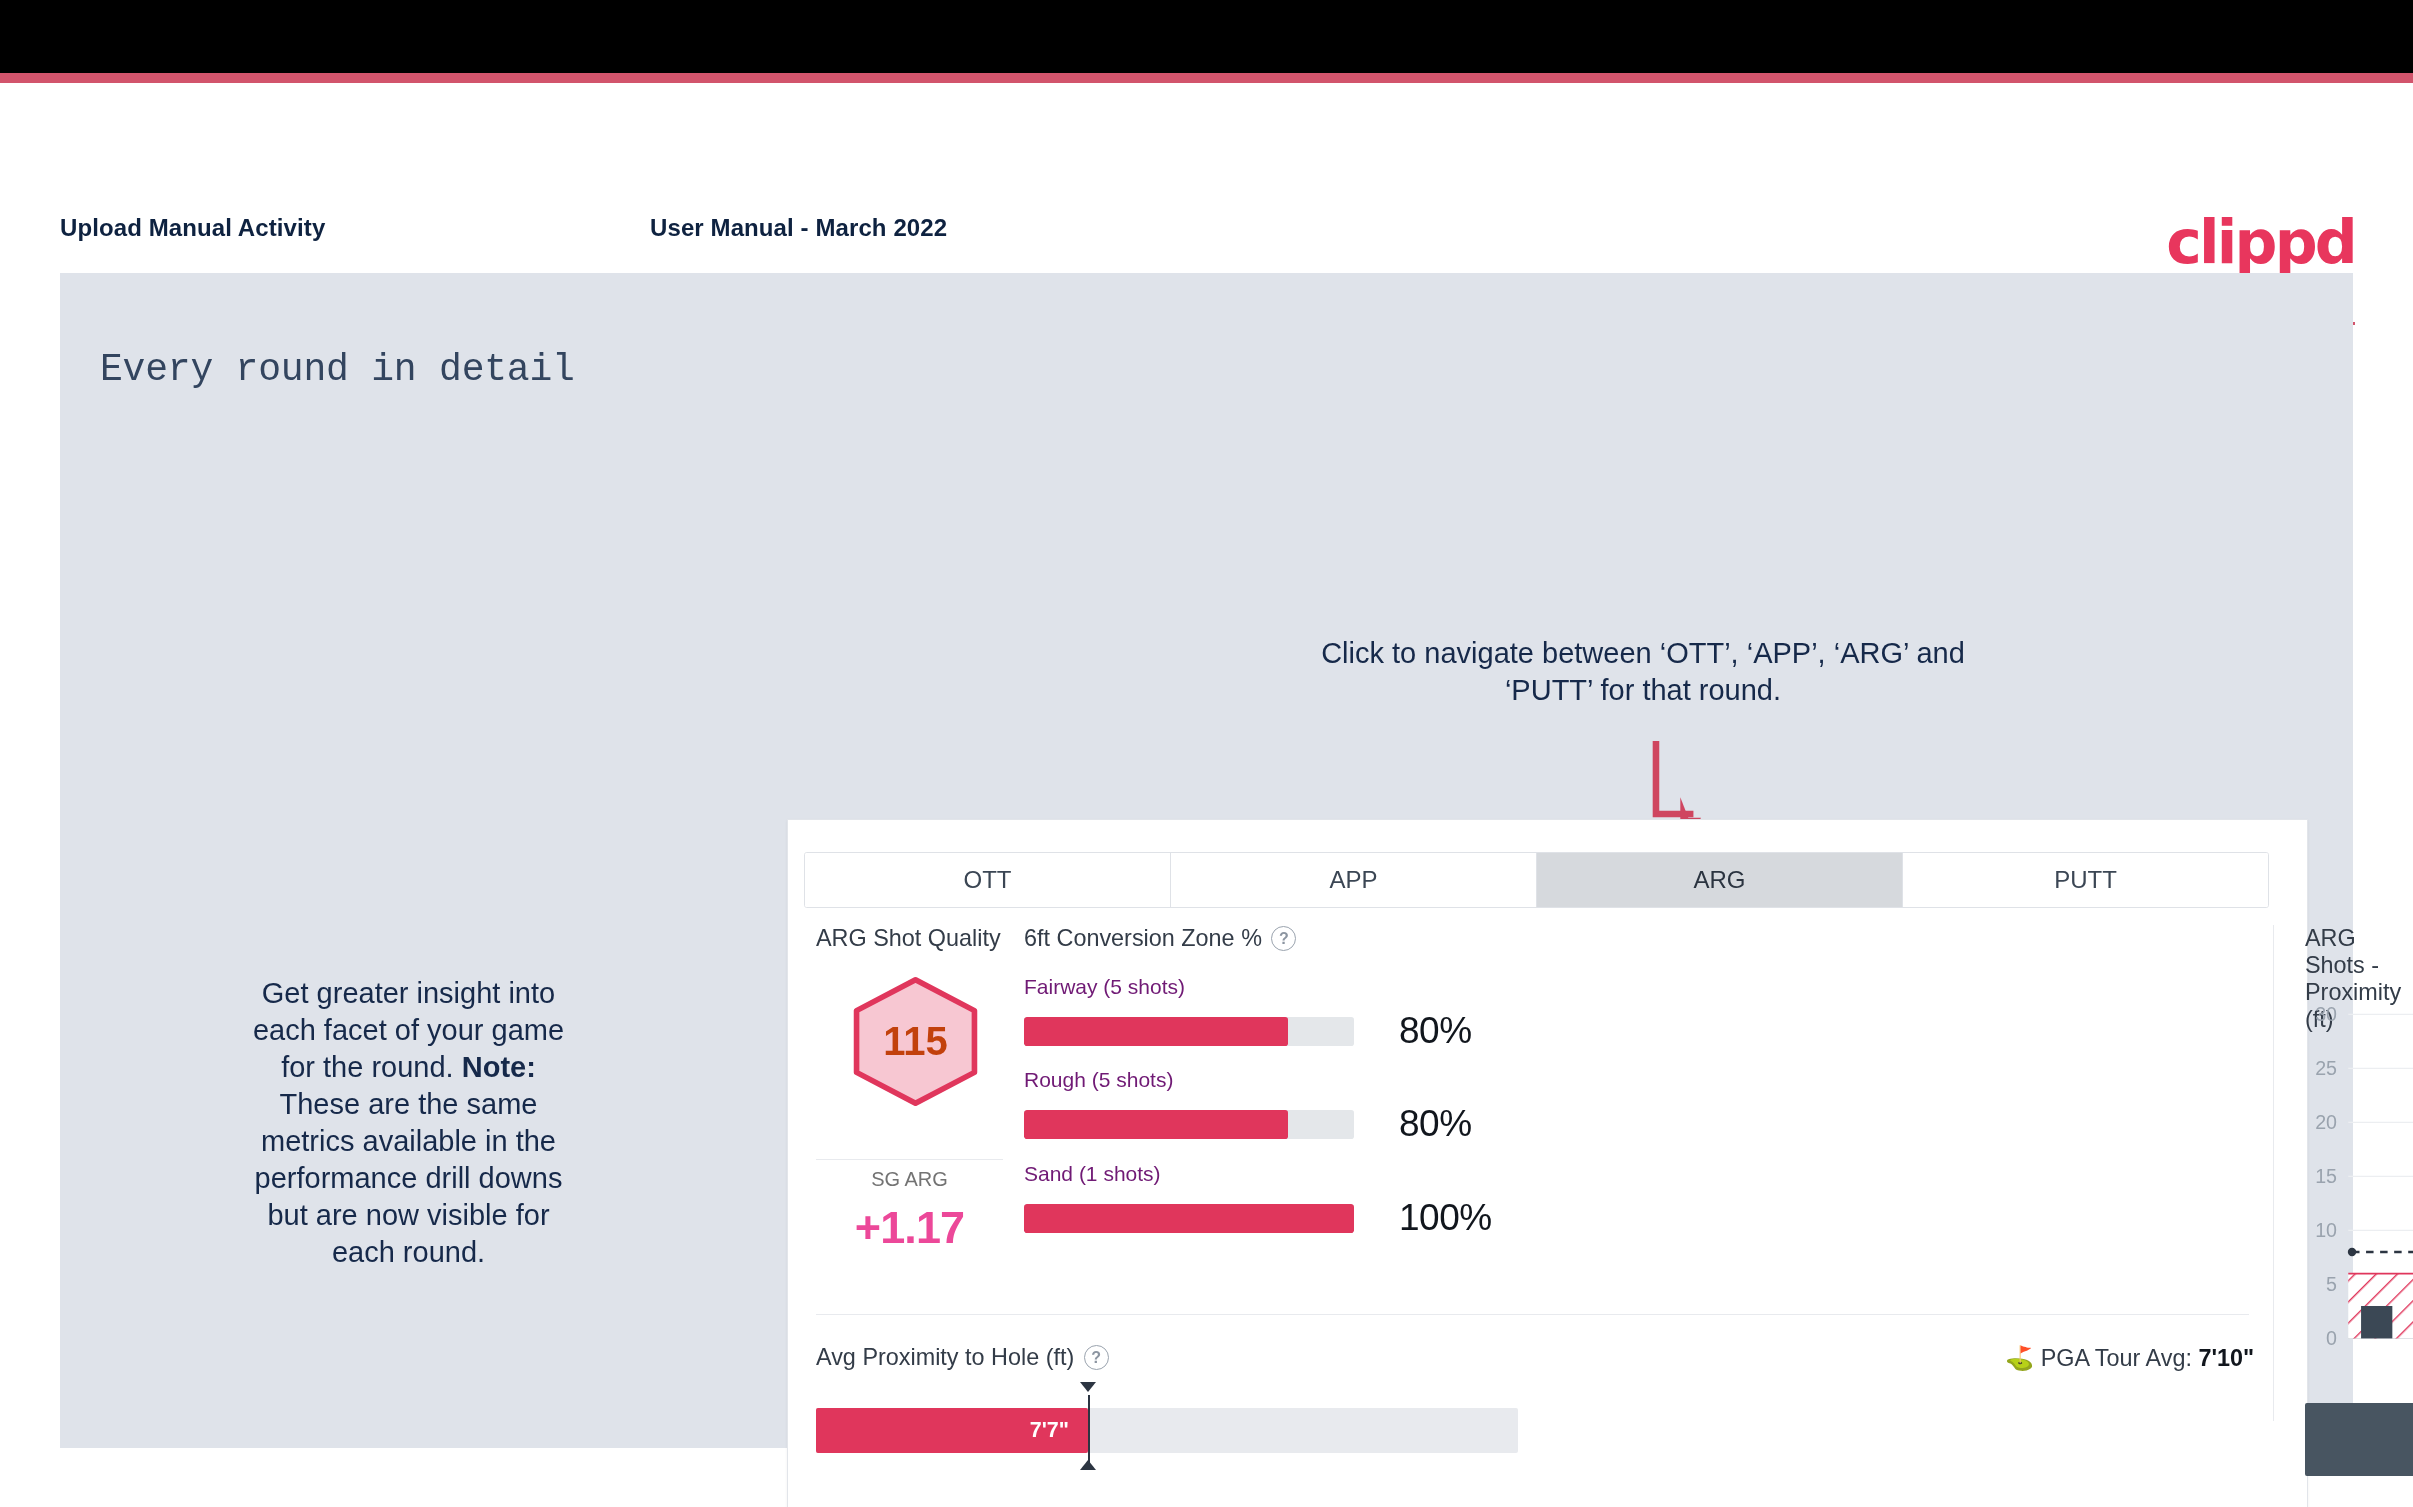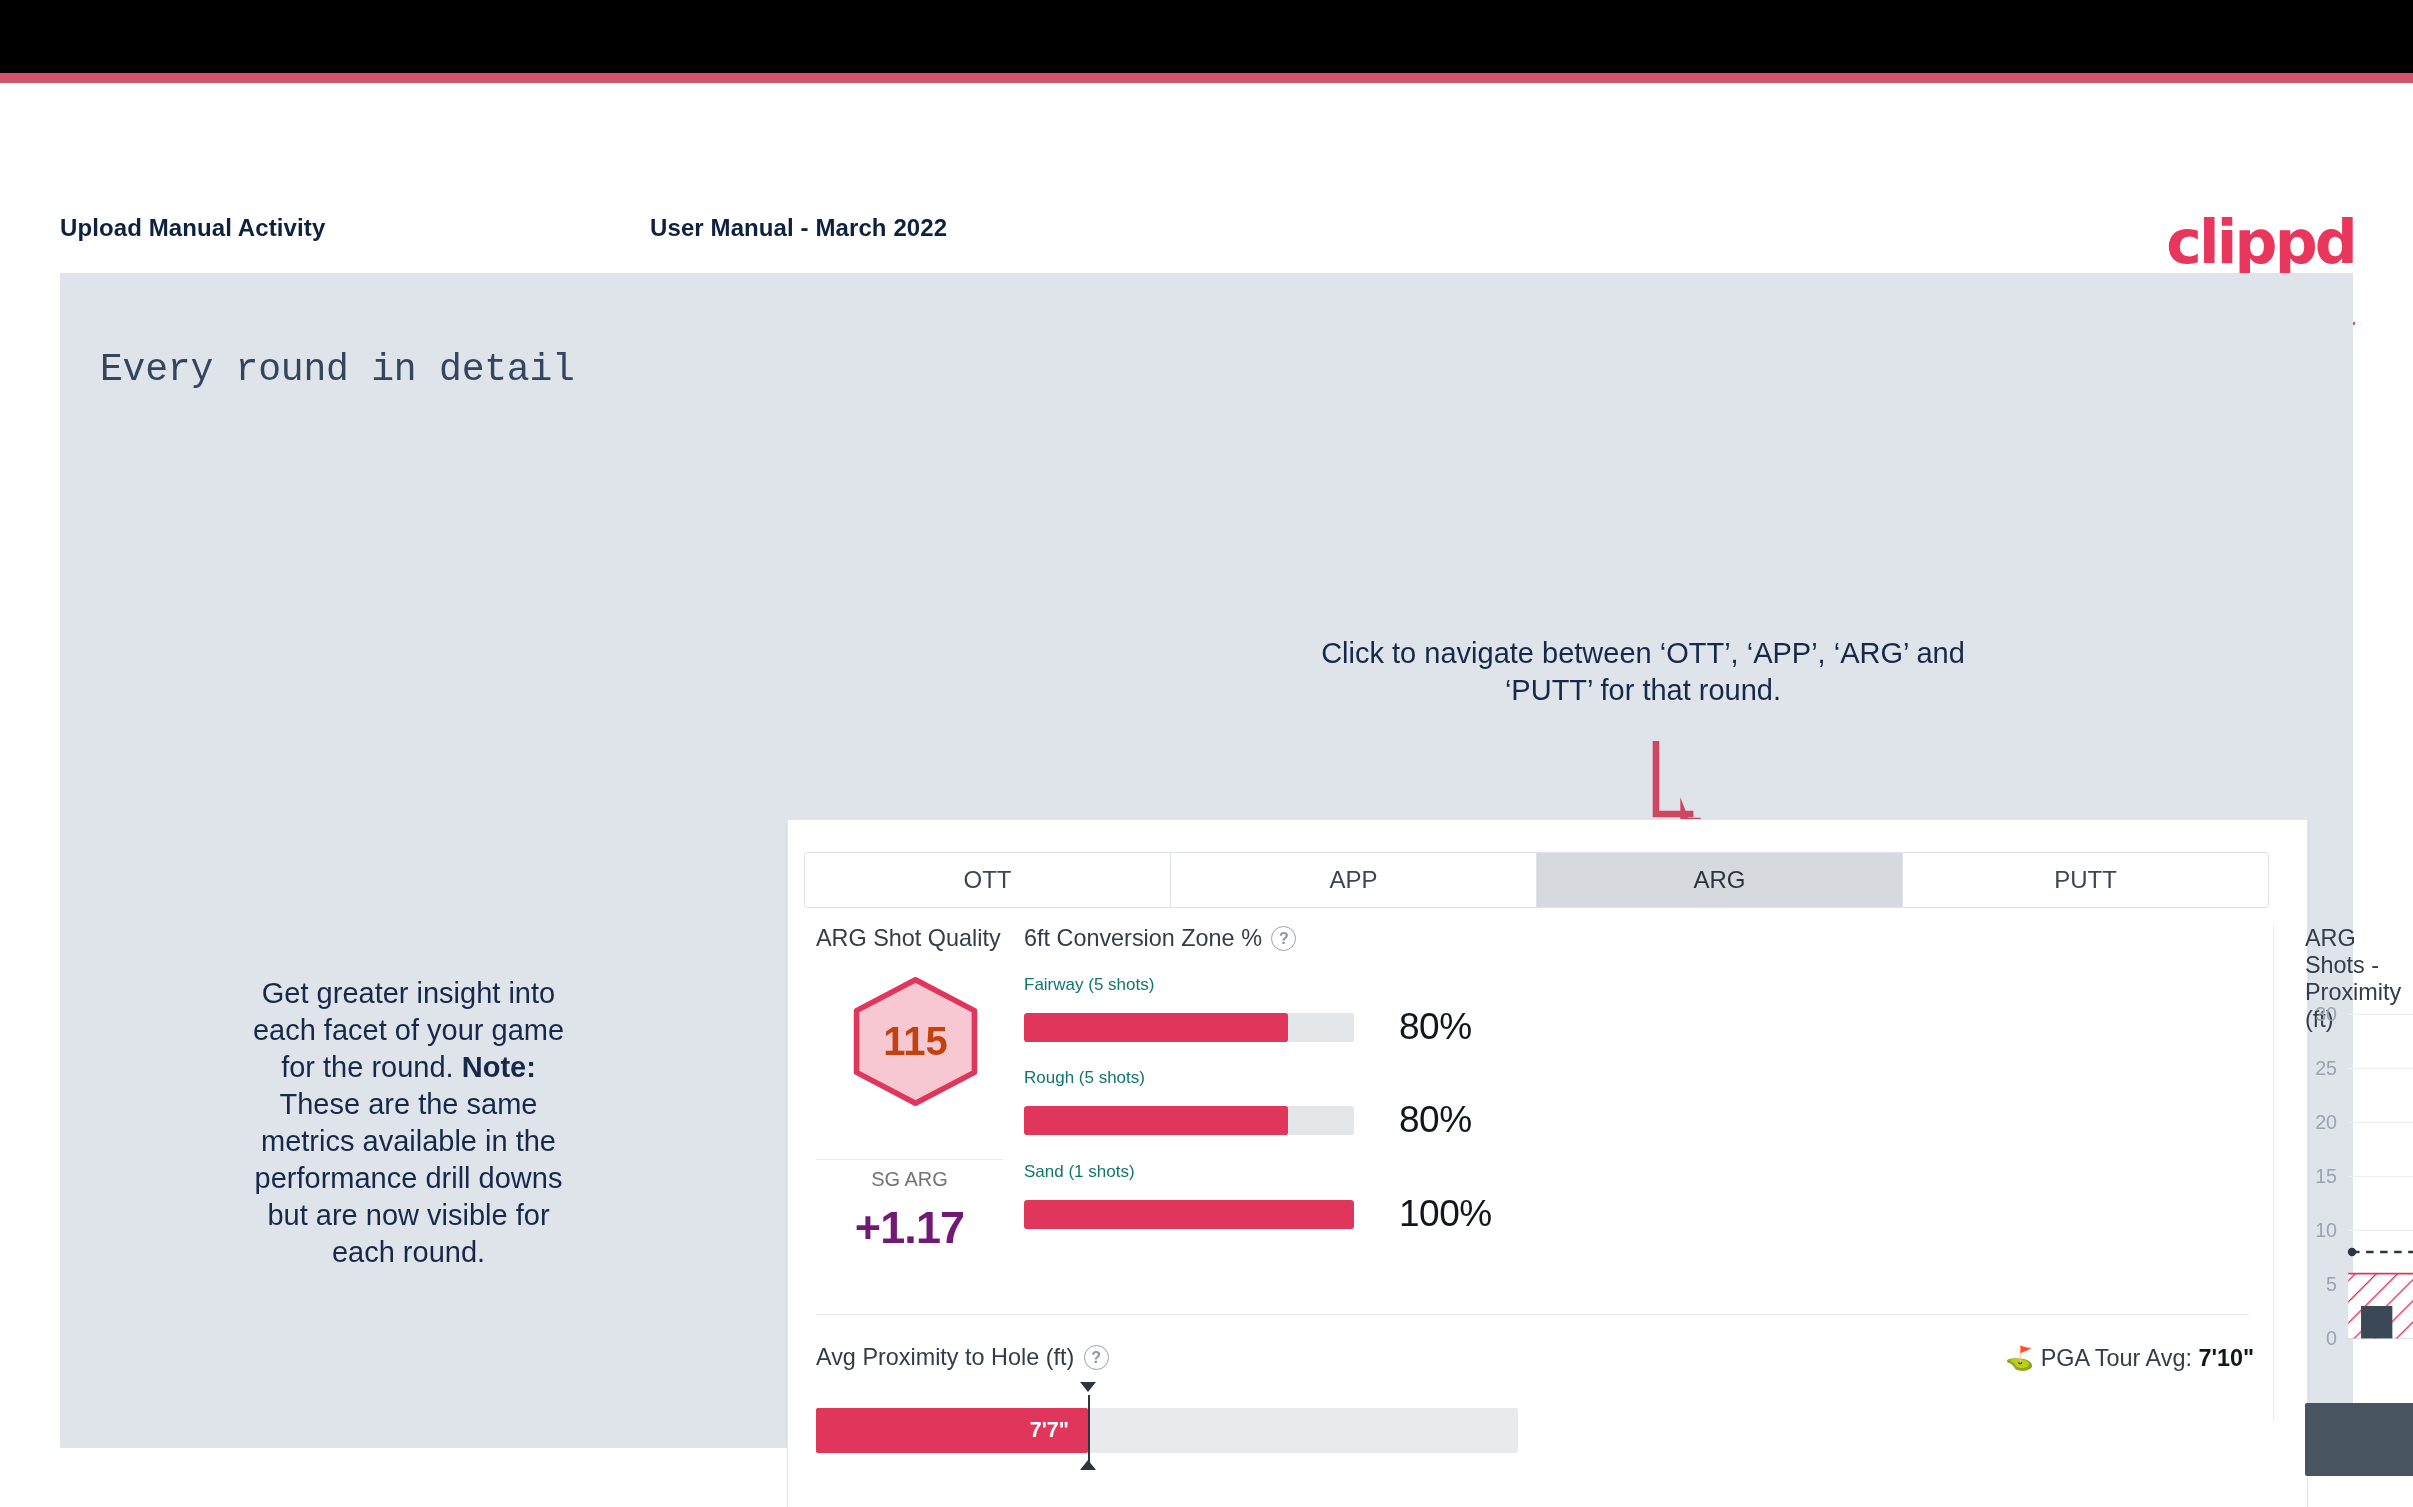--- a/index.html
+++ b/index.html
@@ -61,24 +61,24 @@
            font-size:16px; color:#8c95a1; font-weight:700; }
 
   .hexwrap { position:absolute; left:62px; top:155px; width:131px; height:133px; }
   .hexnum { position:absolute; left:0; top:0; width:131px; height:133px;
             display:flex; align-items:center; justify-content:center;
             font-size:40px; font-weight:600; color:#c2410c; }
 
   .sgwrap { position:absolute; left:28px; top:348px; width:187px; text-align:center; }
   .sgrule { position:absolute; left:28px; top:339px; width:187px; height:0.9px; background:#e8eaee; }
   .sglbl { font-size:20px; color:#737373; }
-  .sgval { font-size:45px; font-weight:700; color:#701a75; margin-top:11.2px; letter-spacing:-0.9px; }
+  .sgval { font-size:45px; font-weight:700; color:#ec4899; margin-top:11.2px; letter-spacing:-0.9px; }
 
   .czrow { position:absolute; left:236px; width:983px; }
-  .czname { font-size:17px; color:#0f766e; margin-bottom:11.2px; }
+  .czname { font-size:21px; color:#701a75; margin-bottom:11.2px; }
   .czbody { display:flex; align-items:center; }
   .cztrack { width:330px; height:29px; background:#e4e7ea; border-radius:2.8px; overflow:hidden; }
   .czfill { height:29px; background:#e0365c; border-radius:2.8px; }
   .czpct { font-size:37px; font-weight:400; color:#11161d; margin-left:45px; letter-spacing:-0.5px; }
   .prox-lbl { position:absolute; left:0; top:0; display:flex; align-items:center; gap:9.4px; font-size:23.4px; color:#333c48; }
   .prox-tour { position:absolute; left:1189px; top:0; font-size:23.4px; color:#333c48; white-space:nowrap; }
   .prox-tour b { font-weight:700; color:#11161d; }
   .prox-fill { position:absolute; left:0; top:0; height:45px; width:272px; background:#e0365c; border-radius:1.9px;
                display:flex; align-items:center; justify-content:flex-end; }
   .prox-val { font-size:21.5px; color:#ffffff; font-weight:600; padding-right:19px; }

